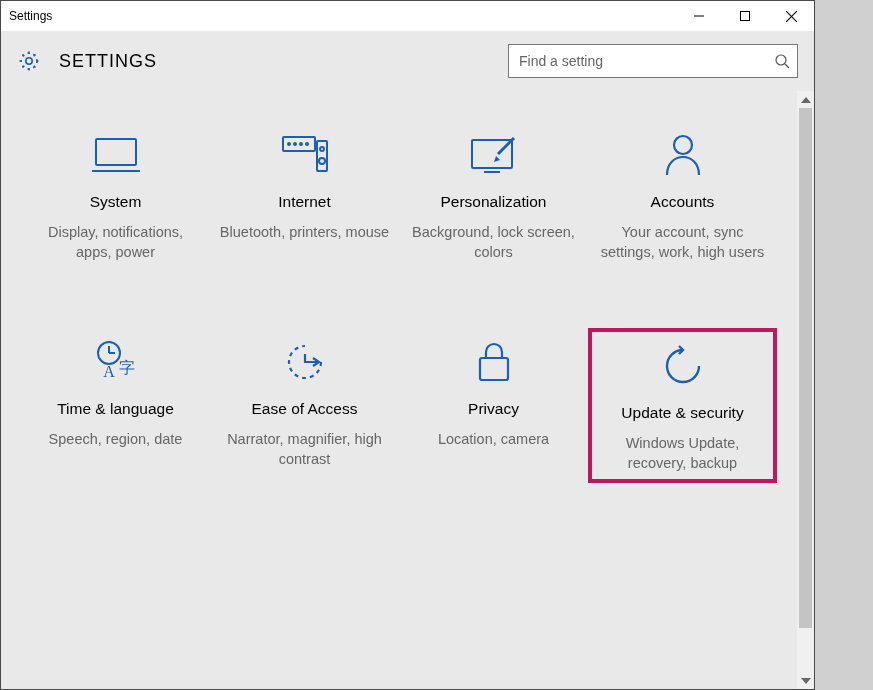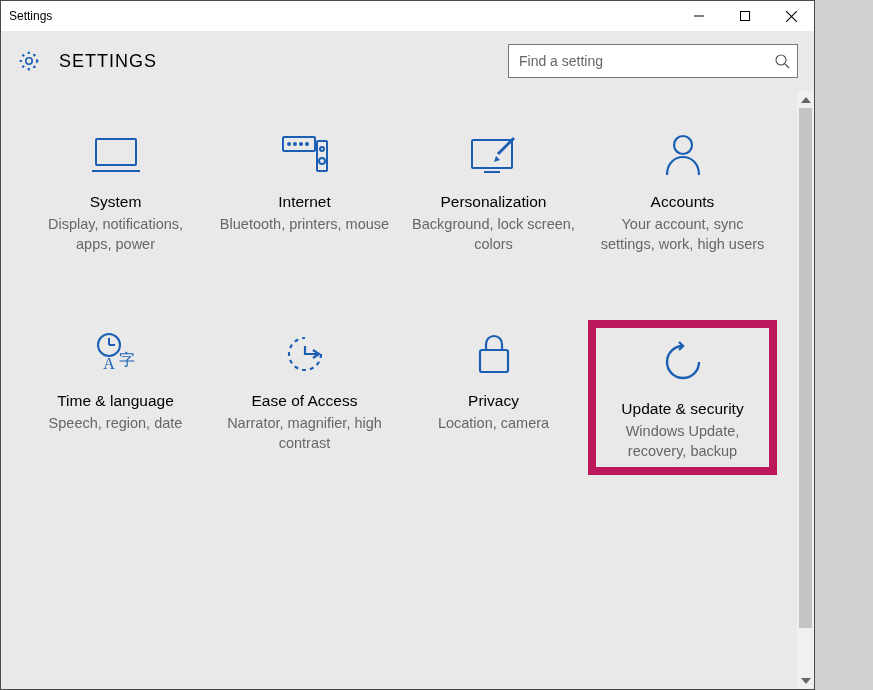--- a/index.html
+++ b/index.html
@@ -119,38 +119,38 @@
     text-align: center;
   }
   .tile {
     display: flex;
     flex-direction: column;
     align-items: center;
     padding: 6px 8px;
     box-sizing: border-box;
   }
   .tile.highlight {
-    border: 8px solid #be185d;
+    border: 4px solid #be185d;
   }
   .tile .ticon {
     height: 56px;
     display: flex;
     align-items: center;
     justify-content: center;
     color: #1a5fb4;
   }
   .tile .ttitle {
     font-size: 15.5px;
     color: #000;
     margin-top: 10px;
   }
   .tile .tdesc {
     font-size: 14.5px;
     color: #666;
-    margin-top: 4px;
+    margin-top: 12px;
     line-height: 1.35;
     max-width: 170px;
   }
 
   .scrollbar {
     width: 17px;
     background: #f0f0f0;
     position: relative;
   }
   .scrollbar .arrow {

